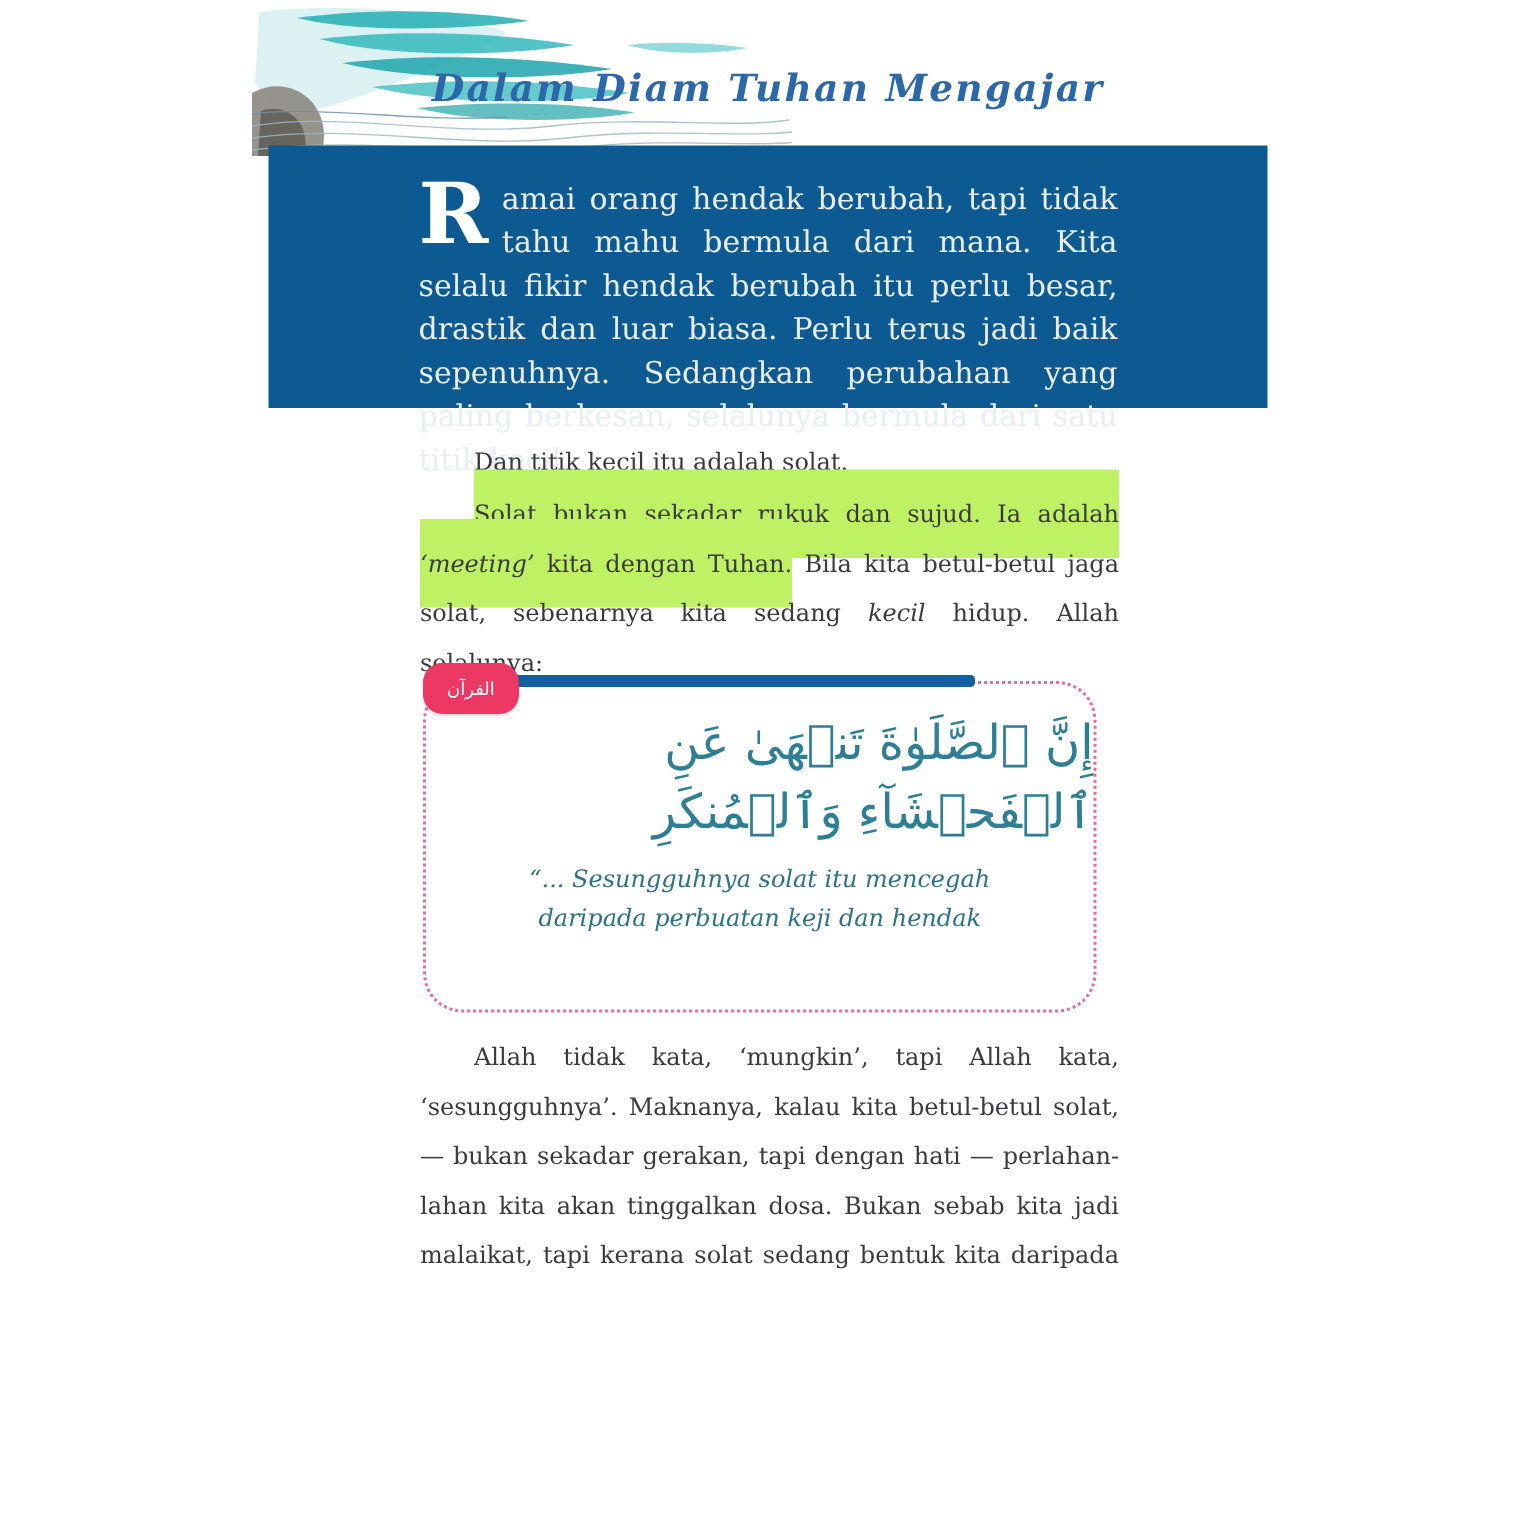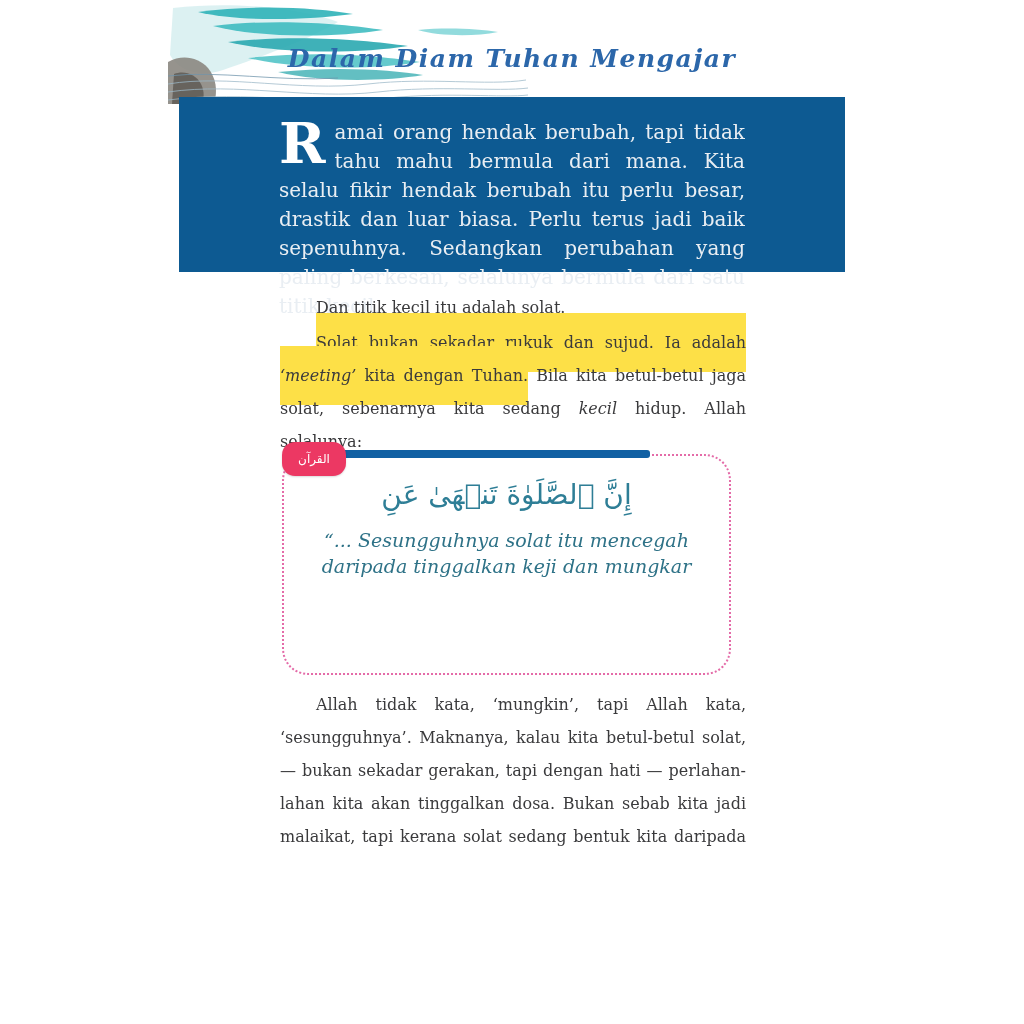--- a/index.html
+++ b/index.html
@@ -31,46 +31,46 @@
     line-height:50px; padding-right:9px;
   }
 
   
   .body-col { position:absolute; left:280px; width:466px; }
   .body-p { font-size:16px; line-height:33px; text-align:justify; color:#3a3a3c; }
   .indent { text-indent:36px; }
   #para-1 { top:291px; }
   #para-2 { top:326px; }
   #para-3 { top:688px; }
-  mark.hl { background:#fde047; color:inherit; padding:20px 0; }
+  mark.hl { background:#bef264; color:inherit; padding:20px 0; }
 
   
   #quran-badge {
     position:absolute; left:282px; top:442px; width:64px; height:34px;
     background:#ec3863; border-radius:13px; z-index:3;
     color:#ffffff; font-family:"DejaVu Sans", sans-serif; font-size:12px;
     line-height:34px; text-align:center;
     box-shadow:0 1px 2px rgba(0,0,0,.15);
   }
   #verse-top-line {
     position:absolute; left:340px; top:450px; width:310px; height:8px;
     background:#1160a3; border-radius:3px; z-index:2;
   }
   #verse-box {
     position:absolute; left:282px; top:454px; width:449px; height:221px;
     border:2px dotted #e46ba8; border-radius:26px; background:#ffffff;
     text-align:center; padding-top:16px;
   }
   .arabic-line {
     direction:rtl; font-family:"DejaVu Sans", sans-serif;
-    color:#2e7e96; font-size:28px; line-height:46px;
+    color:#2e7e96; font-size:32px; line-height:46px;text-align:right;
   }
   #verse-translation {
     margin-top:9px; font-style:italic; color:#2e7287;
-    font-size:19px; line-height:26px;
+    font-size:16px; line-height:26px;
   }
   #verse-translation .t-line { display:block; }
   #verse-translation .ref { font-style:normal; font-weight:bold; color:#2e7287; }
 
   
   #mountain-art { position:absolute; left:170px; top:883px; width:673px; height:141px; }
   #page-number {
     position:absolute; left:478px; top:941px; width:60px; text-align:center;
     font-family:"DejaVu Sans", sans-serif; font-size:17px; color:#2e74a9; z-index:5;
   }
@@ -111,23 +111,24 @@
 
   <p id="para-1" class="body-col body-p indent">Dan titik kecil itu adalah solat.</p>
 
   <p id="para-2" class="body-col body-p indent"><mark class="hl"><span>Solat bukan sekadar rukuk dan sujud. Ia adalah </span><em>‘meeting’</em><span> kita dengan Tuhan.</span></mark><span> Bila kita betul-betul jaga solat, sebenarnya kita sedang </span><em>kecil</em><span> hidup. Allah selalunya:</span></p>
 
   <div id="quran-badge" lang="ar" dir="rtl">القرآن الكريم</div>
   <div id="verse-top-line"></div>
 
   <div id="verse-box">
     <div class="arabic-line" lang="ar" dir="rtl">إِنَّ ٱلصَّلَوٰةَ تَنۡهَىٰ عَنِ</div>
+    <div class="arabic-line" lang="ar" dir="rtl">ٱلۡفَحۡشَآءِ وَٱلۡمُنكَرِ</div>
     <div id="verse-translation">
       <span class="t-line">“... Sesungguhnya solat itu mencegah</span>
-      <span class="t-line">daripada tinggalkan keji dan mungkar</span>
+      <span class="t-line">daripada perbuatan keji dan hendak</span>
     </div>
   </div>
 
   <p id="para-3" class="body-col body-p indent">Allah tidak kata, ‘mungkin’, tapi Allah kata, ‘sesungguhnya’. Maknanya, kalau kita betul-betul solat, — bukan sekadar gerakan, tapi dengan hati — perlahan-lahan kita akan tinggalkan dosa. Bukan sebab kita jadi malaikat, tapi kerana solat sedang bentuk kita daripada dalam.</p>
 
   <svg id="mountain-art" viewBox="0 0 673 141" preserveAspectRatio="none" xmlns="http://www.w3.org/2000/svg" aria-hidden="true">
 
     <path fill="#c6c2db" d="M0,12 L22,7 C60,15 92,26 122,44 C145,58 165,67 180,70
       C215,62 245,48 272,41 C305,48 340,60 390,76 C450,95 545,102 610,106
       L673,110 L673,141 L0,141 Z"></path>

